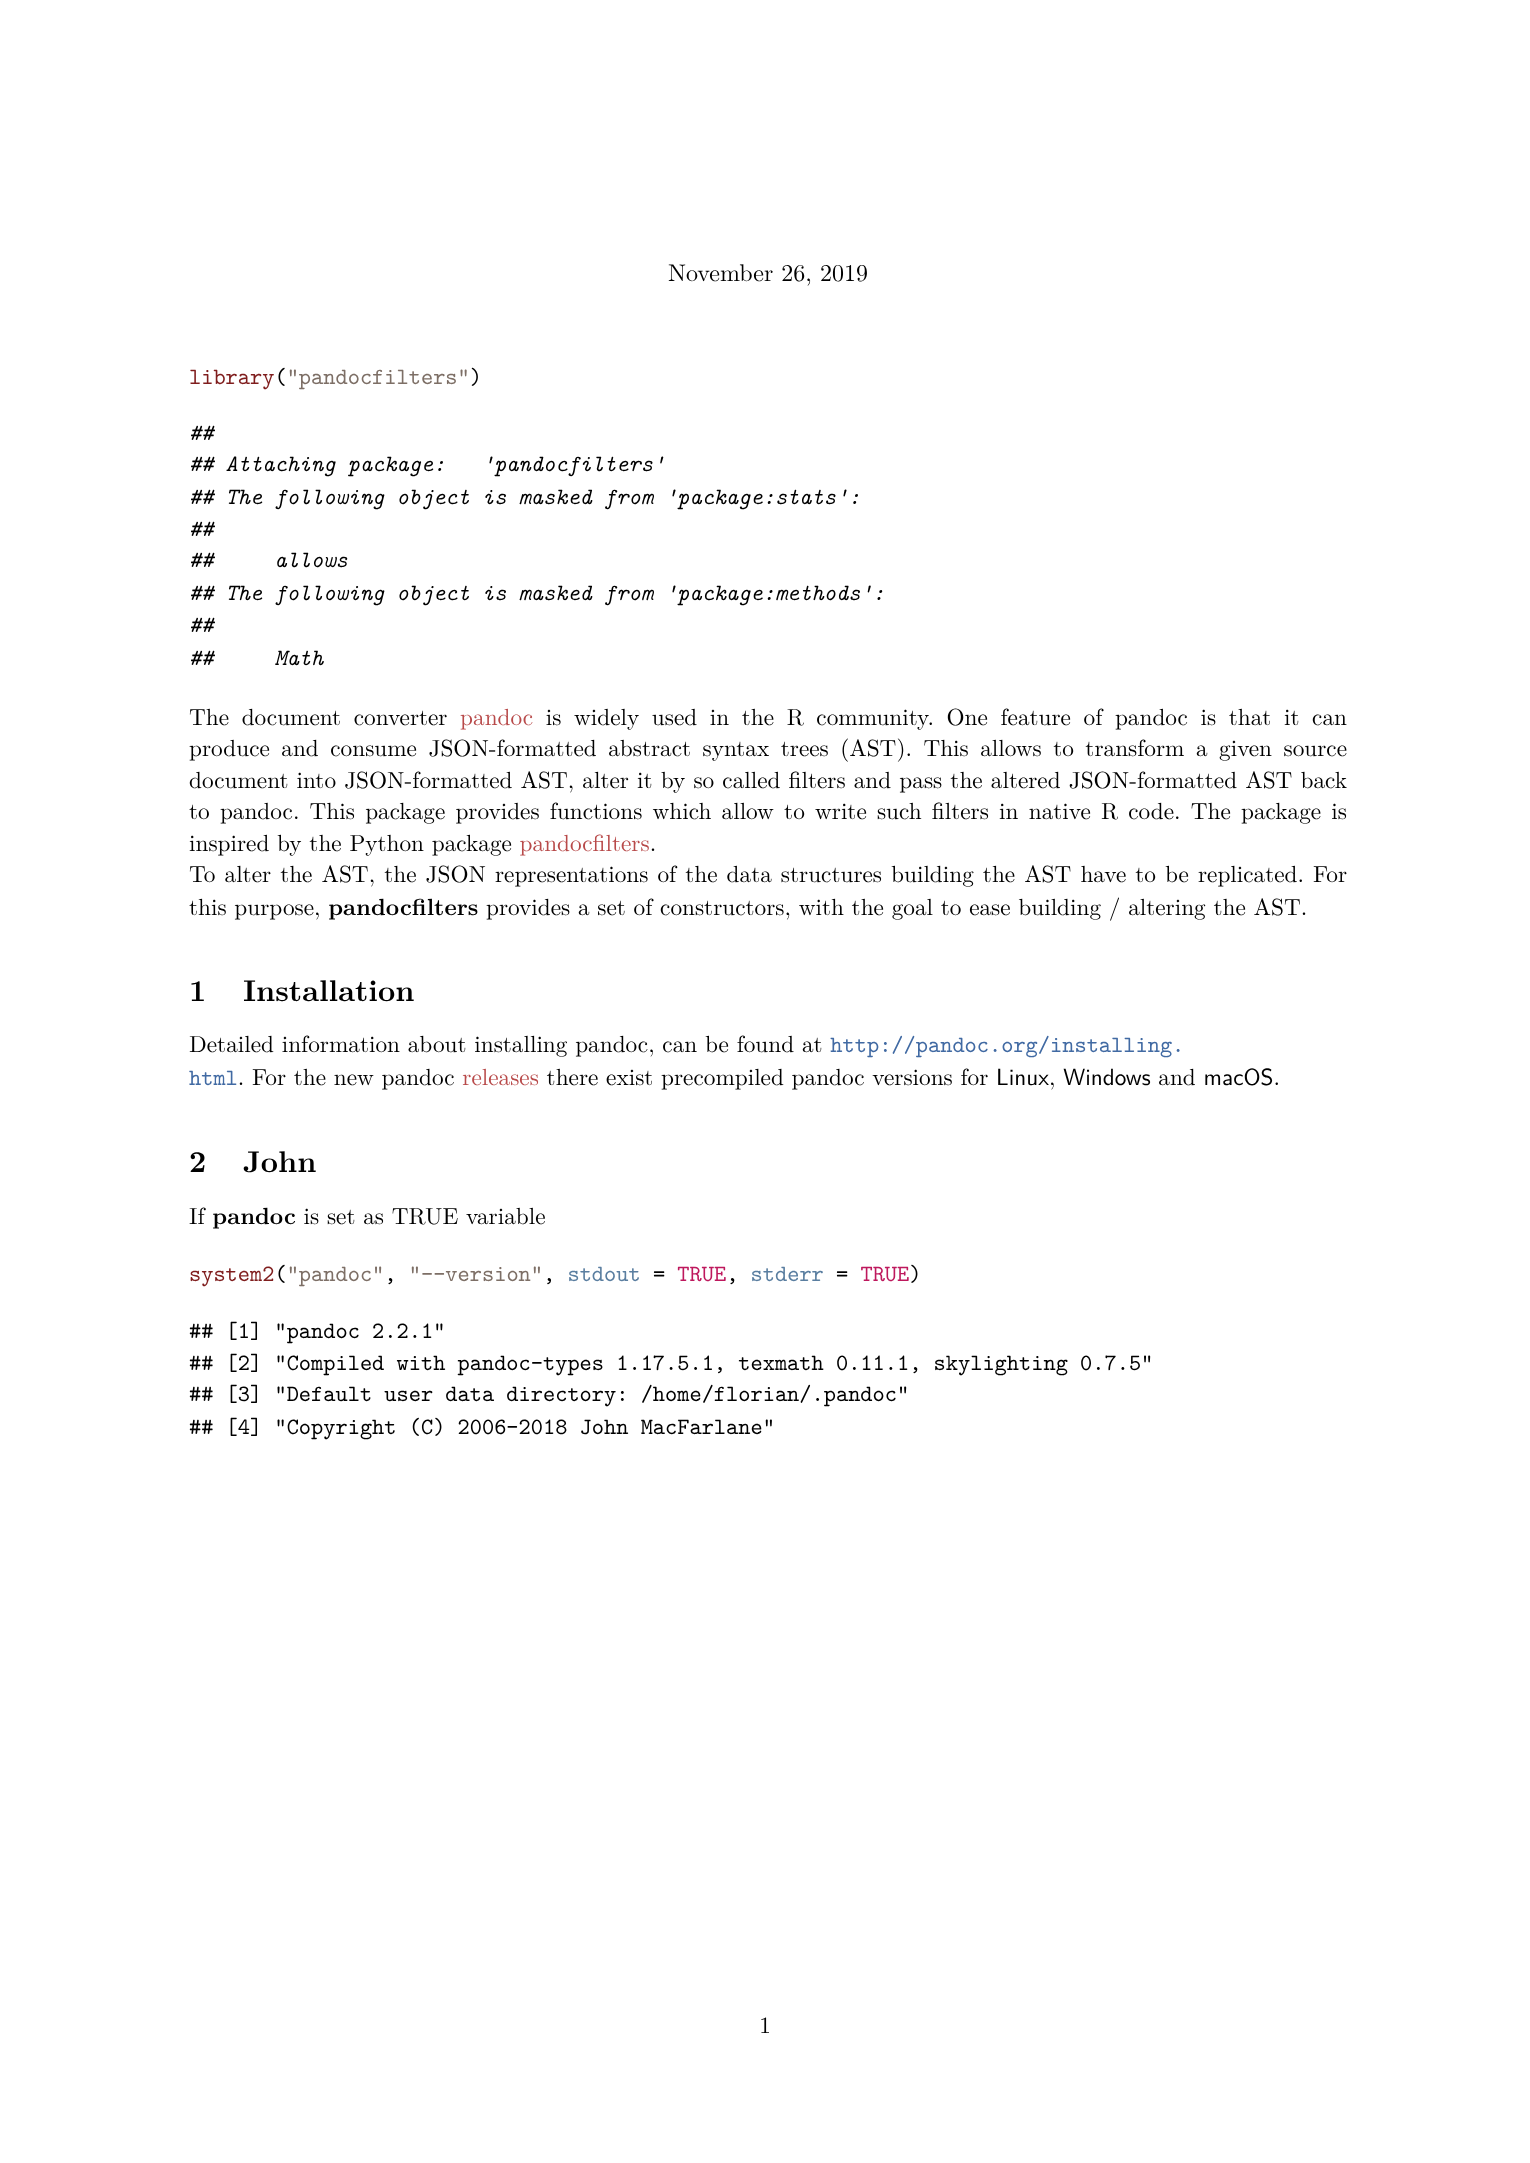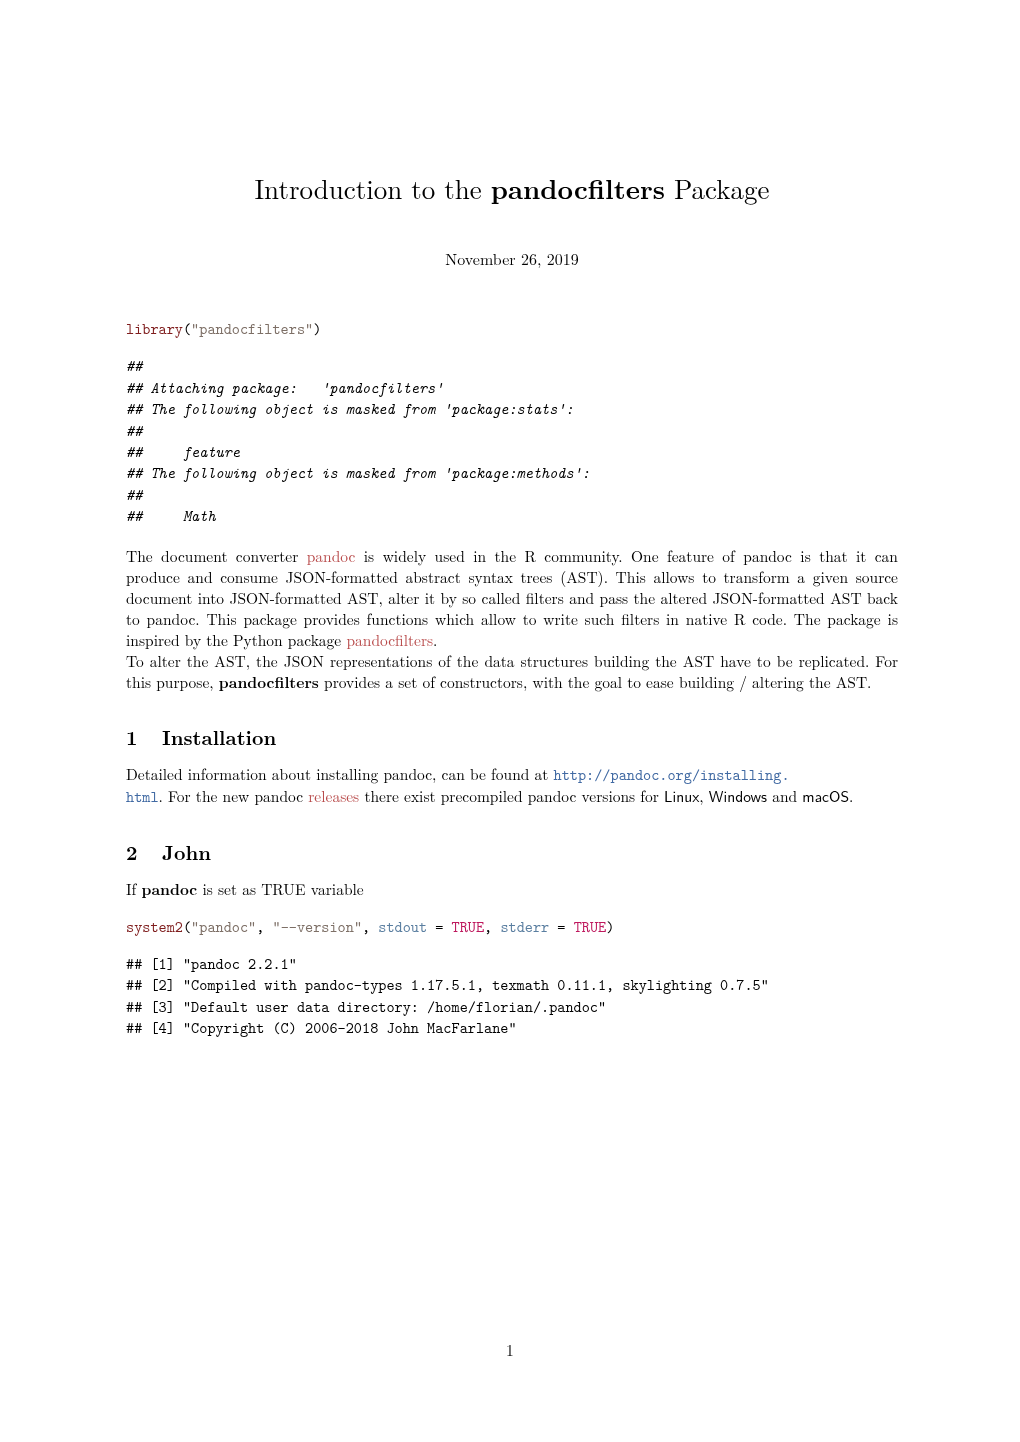--- a/index.html
+++ b/index.html
@@ -63,34 +63,31 @@
       font-size: 15.5px;
     }
     body { position: relative; }
     .spacer-sm { height: 16px; }
   </style>
 </head>
 <body>
 
 <div class="page">
 
-  <div class="title">
-    <span>Introduction to the </span><b>pandocfilters</b><span> Package</span>
-  </div>
 
   <div class="date">November 26, 2019</div>
 
   <div class="code-block">
     <pre class="code"><span class="tok-fn">library</span>(<span class="tok-str">"pandocfilters"</span>)</pre>
     <div class="spacer-sm"></div>
     <pre class="code comment">##</pre>
     <pre class="code comment">## Attaching package:   'pandocfilters'</pre>
     <pre class="code comment">## The following object is masked from 'package:stats':</pre>
     <pre class="code comment">##</pre>
-    <pre class="code comment">##     feature</pre>
+    <pre class="code comment">##     allows</pre>
     <pre class="code comment">## The following object is masked from 'package:methods':</pre>
     <pre class="code comment">##</pre>
     <pre class="code comment">##     Math</pre>
   </div>
 
   <p class="para">
     <span>The document converter </span><a class="link">pandoc</a><span> is widely used in the R community. One feature of pandoc is that it can produce and consume JSON-formatted abstract syntax trees (AST). This allows to transform a given source document into JSON-formatted AST, alter it by so called filters and pass the altered JSON-formatted AST back to pandoc. This package provides functions which allow to write such filters in native R code. The package is inspired by the Python package </span><a class="link">pandocfilters</a><span>.</span>
   </p>
   <p class="para">
     <span>To alter the AST, the JSON representations of the data structures building the AST have to be replicated. For this purpose, </span><b>pandocfilters</b><span> provides a set of constructors, with the goal to ease building / altering the AST.</span>

